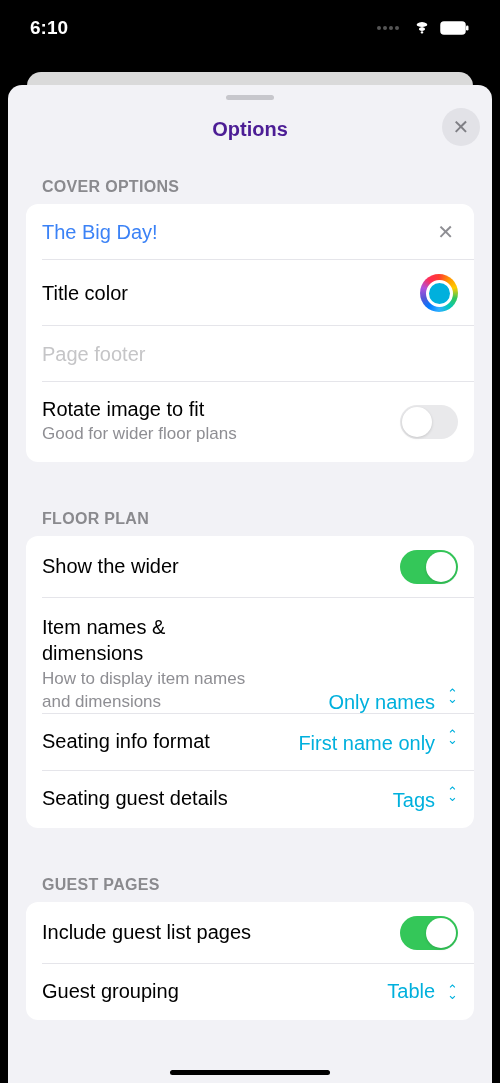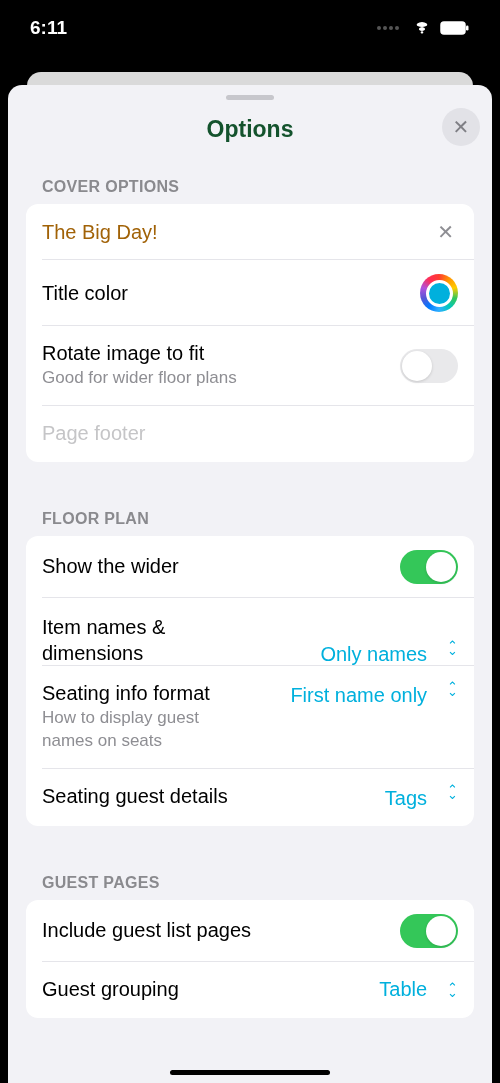--- a/index.html
+++ b/index.html
@@ -75,23 +75,23 @@
     }
     .sheet-header {
       position: relative;
       display: flex;
       align-items: center;
       justify-content: center;
       height: 42px;
       margin-bottom: 18px;
     }
     .sheet-title {
-      font-size: 23px;
+      font-size: 20px;
       font-weight: 700;
-      color: #14532d;
+      color: #4c1d95;
     }
     .close-button {
       position: absolute;
       right: 12px;
       top: 0;
       width: 38px;
       height: 38px;
       border-radius: 50%;
       background: #e2e2e7;
       display: flex;
@@ -147,21 +147,21 @@
       content: "";
       position: absolute;
       left: 16px;
       right: 0;
       bottom: 0;
       height: 1px;
       background: #e5e5ea;
     }
     .title-text {
       font-size: 20px;
-      color: #a16207;
+      color: #3b82f6;
       font-weight: 500;
     }
     .placeholder-text {
       font-size: 20px;
       color: #c5c5c7;
     }
     .clear-button {
       color: #8e8e93;
       font-size: 20px;
       font-weight: 300;
@@ -213,21 +213,21 @@
     }
     .toggle.off .toggle-knob {
       left: 2px;
     }
     .toggle.on .toggle-knob {
       right: 2px;
     }
     .picker-value {
       display: flex;
       align-items: center;
-      gap: 20px;
+      gap: 12px;
       color: #00b0dd;
       font-size: 20px;
       cursor: pointer;
     }
     .chevrons {
       display: inline-flex;
       flex-direction: column;
       line-height: 0.4;
       font-size: 13px;
       gap: 0;
@@ -248,21 +248,21 @@
     .row-right {
       display: flex;
       align-items: flex-start;
       padding-top: 2px;
     }
   </style>
 </head>
 <body>
 
 <div class="status-bar">
-  <div class="status-time">6:11</div>
+  <div class="status-time">6:10</div>
   <div class="status-icons">
     <div class="dots">
       <div class="dot"></div>
         <div class="dot"></div>
         <div class="dot"></div>
         <div class="dot"></div>
     </div>
     <div class="wifi-icon">
       <svg width="20" height="15" viewBox="0 0 20 15" fill="none">
         <path d="M10 13.5 C 8.5 13.5 8 12 10 11 C 12 12 11.5 13.5 10 13.5 Z M 10 11 C 7 11 5 8 10 7 C 15 8 13 11 10 11 Z M 10 7 C 4 7 2 3 10 2 C 18 3 16 7 10 7 Z" fill="#fff"></path>
@@ -294,60 +294,60 @@
     <div class="row">
       <span class="title-text">The Big Day!</span>
       <span class="clear-button">✕</span>
     </div>
     <div class="row">
       <span class="row-title">Title color</span>
       <div class="color-circle">
         <div class="color-inner"></div>
       </div>
     </div>
+    <div class="row">
+      <span class="placeholder-text">Page footer</span>
+    </div>
     <div class="row" style="padding-top:16px;padding-bottom:16px">
       <div class="row-content">
         <span class="row-title">Rotate image to fit</span>
         <span class="row-subtitle">Good for wider floor plans</span>
       </div>
       <div class="toggle off">
         <div class="toggle-knob"></div>
       </div>
     </div>
-    <div class="row">
-      <span class="placeholder-text">Page footer</span>
-    </div>
   </div>
 
   <div class="section-gap"></div>
 
   <div class="section-header">Floor Plan</div>
   <div class="section">
     <div class="row">
       <span class="row-title">Show the wider</span>
       <div class="toggle on">
         <div class="toggle-knob"></div>
       </div>
     </div>
     <div class="row" style="align-items:flex-end;padding-top:16px;padding-bottom:0">
       <div class="row-content">
         <span class="row-title" style="max-width:180px;line-height:1.3">Item names &amp; dimensions</span>
+        <span class="row-subtitle" style="max-width:220px">How to display item names and dimensions</span>
       </div>
       <div class="picker-value row-right">
         <span>Only names</span>
         <span class="chevrons">
             <span>⌃</span>
             <span>⌄</span>
           </span>
       </div>
     </div>
     <div class="row" style="align-items:flex-start;padding-top:16px;padding-bottom:16px">
       <div class="row-content">
         <span class="row-title">Seating info format</span>
-        <span class="row-subtitle" style="max-width:200px">How to display guest names on seats</span>
       </div>
       <div class="picker-value row-right">
         <span>First name only</span>
         <span class="chevrons">
             <span>⌃</span>
             <span>⌄</span>
           </span>
       </div>
     </div>
     <div class="row" style="align-items:flex-start;padding-top:16px;padding-bottom:16px">

